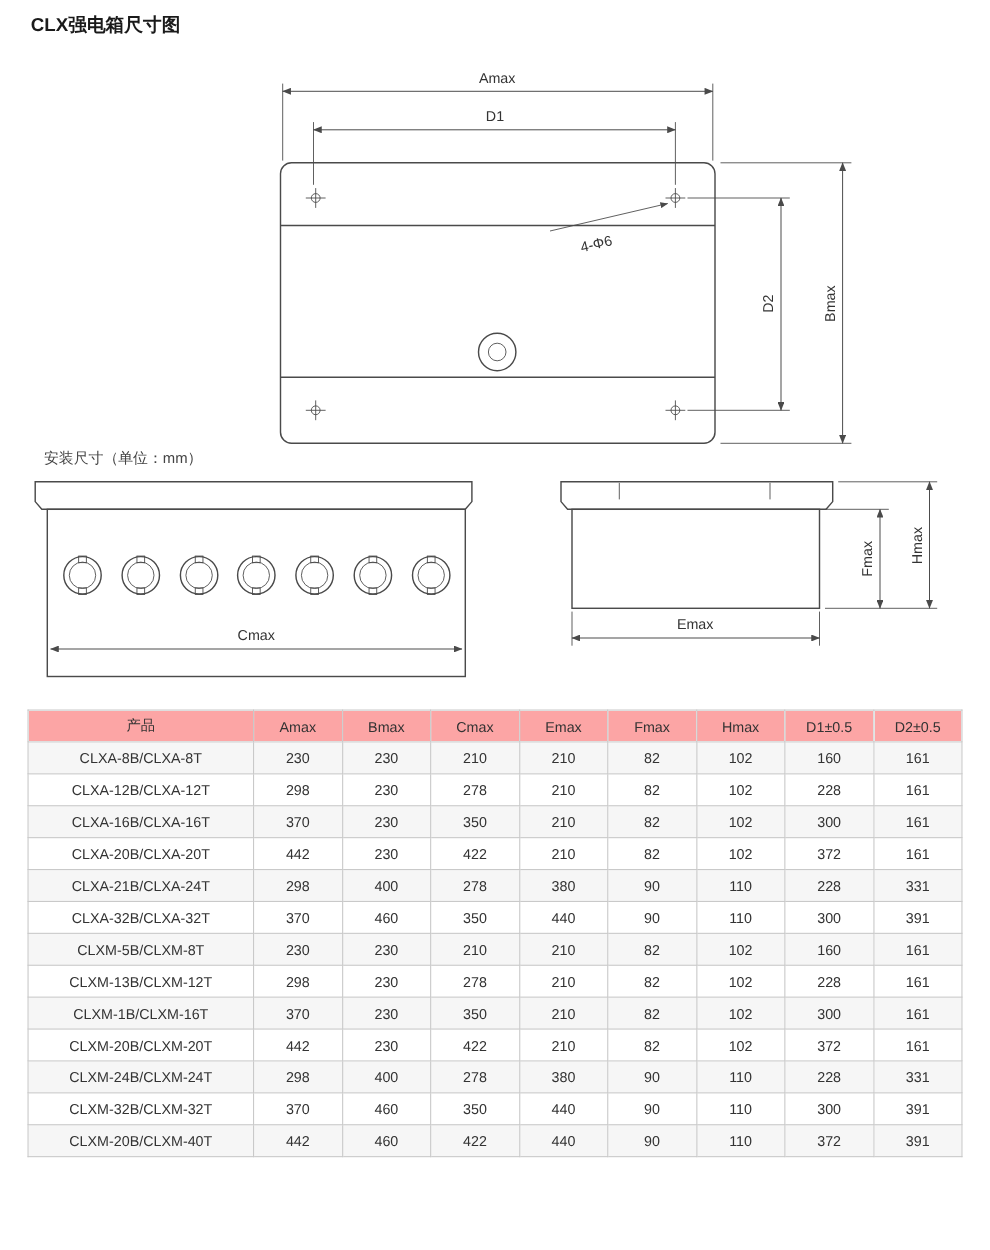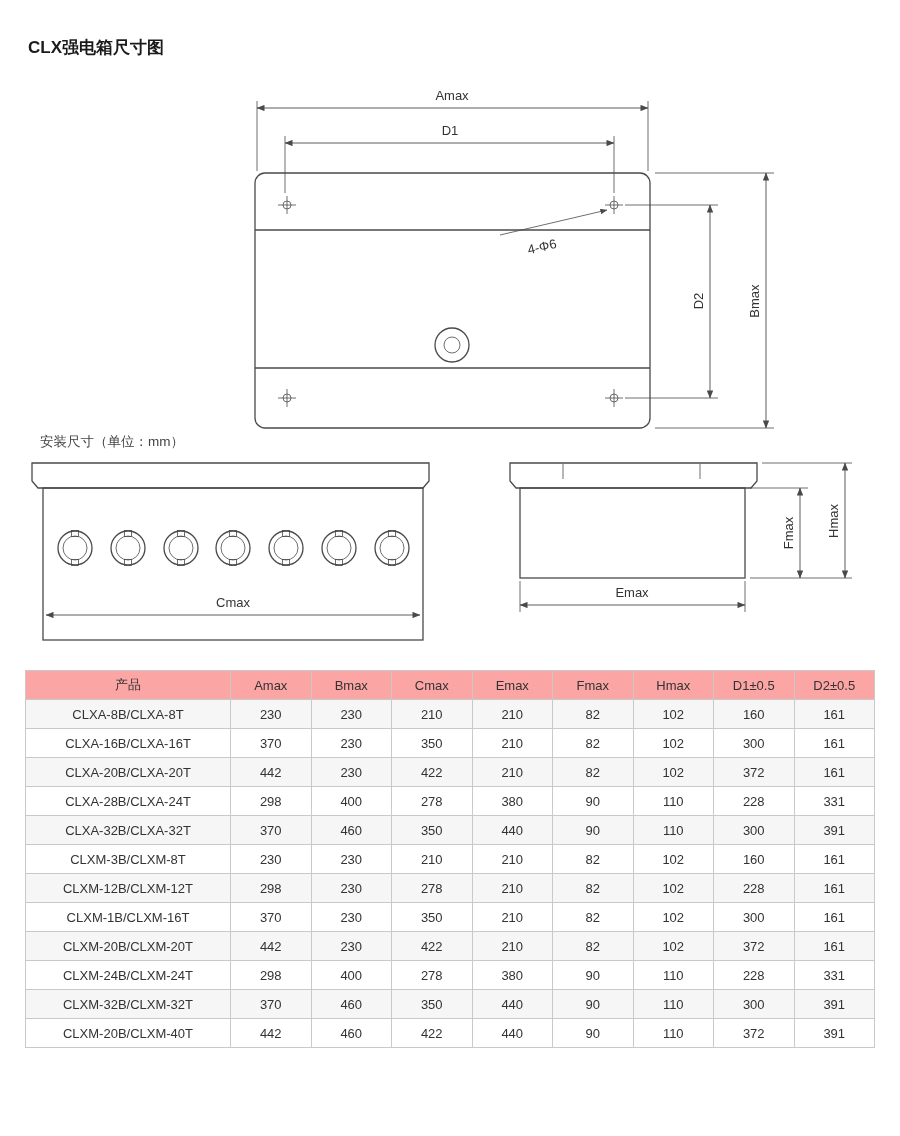--- a/index.html
+++ b/index.html
@@ -2,21 +2,21 @@
 <html><head>
 <meta charset="utf-8">
 <style>
   html,body { margin:0; padding:0; background:#fff; }
   body {
     width:900px; min-height:1136px;
     font-family:"Liberation Sans","DejaVu Sans",sans-serif;
     color:#333;
   }
   .page-title {
-    margin:38px 0 0 28px;
+    margin:13px 0 0 28px;
     font-size:17px; font-weight:bold; color:#1a1a1a;
     height:20px; line-height:20px;
   }
   svg.drawing { display:block; margin-top:25px; }
   svg text {
     font-family:"Liberation Sans","DejaVu Sans",sans-serif;
     font-size:13px; fill:#333; stroke:none;
   }
   .thin { stroke:#4a4a4a; stroke-width:0.8; fill:none; }
   .med  { stroke:#4a4a4a; stroke-width:1.3; fill:none; }
@@ -189,20 +189,31 @@
           <td>230</td>
           <td>230</td>
           <td>210</td>
           <td>210</td>
           <td>82</td>
           <td>102</td>
           <td>160</td>
           <td>161</td>
         </tr>
         <tr>
+          <td>CLXA-12B/CLXA-12T</td>
+          <td>298</td>
+          <td>230</td>
+          <td>278</td>
+          <td>210</td>
+          <td>82</td>
+          <td>102</td>
+          <td>228</td>
+          <td>161</td>
+        </tr>
+        <tr>
           <td>CLXA-16B/CLXA-16T</td>
           <td>370</td>
           <td>230</td>
           <td>350</td>
           <td>210</td>
           <td>82</td>
           <td>102</td>
           <td>300</td>
           <td>161</td>
         </tr>
@@ -211,21 +222,21 @@
           <td>442</td>
           <td>230</td>
           <td>422</td>
           <td>210</td>
           <td>82</td>
           <td>102</td>
           <td>372</td>
           <td>161</td>
         </tr>
         <tr>
-          <td>CLXA-28B/CLXA-24T</td>
+          <td>CLXA-21B/CLXA-24T</td>
           <td>298</td>
           <td>400</td>
           <td>278</td>
           <td>380</td>
           <td>90</td>
           <td>110</td>
           <td>228</td>
           <td>331</td>
         </tr>
         <tr>
@@ -233,32 +244,32 @@
           <td>370</td>
           <td>460</td>
           <td>350</td>
           <td>440</td>
           <td>90</td>
           <td>110</td>
           <td>300</td>
           <td>391</td>
         </tr>
         <tr>
-          <td>CLXM-3B/CLXM-8T</td>
+          <td>CLXM-5B/CLXM-8T</td>
           <td>230</td>
           <td>230</td>
           <td>210</td>
           <td>210</td>
           <td>82</td>
           <td>102</td>
           <td>160</td>
           <td>161</td>
         </tr>
         <tr>
-          <td>CLXM-12B/CLXM-12T</td>
+          <td>CLXM-13B/CLXM-12T</td>
           <td>298</td>
           <td>230</td>
           <td>278</td>
           <td>210</td>
           <td>82</td>
           <td>102</td>
           <td>228</td>
           <td>161</td>
         </tr>
         <tr>

